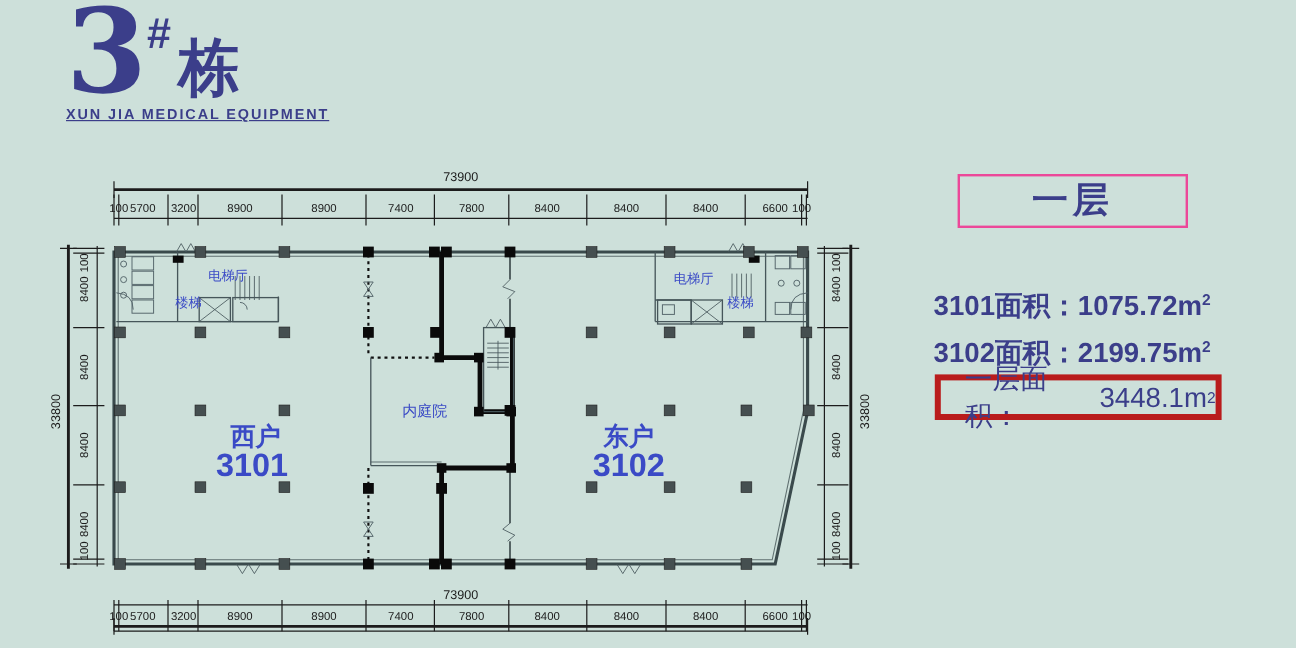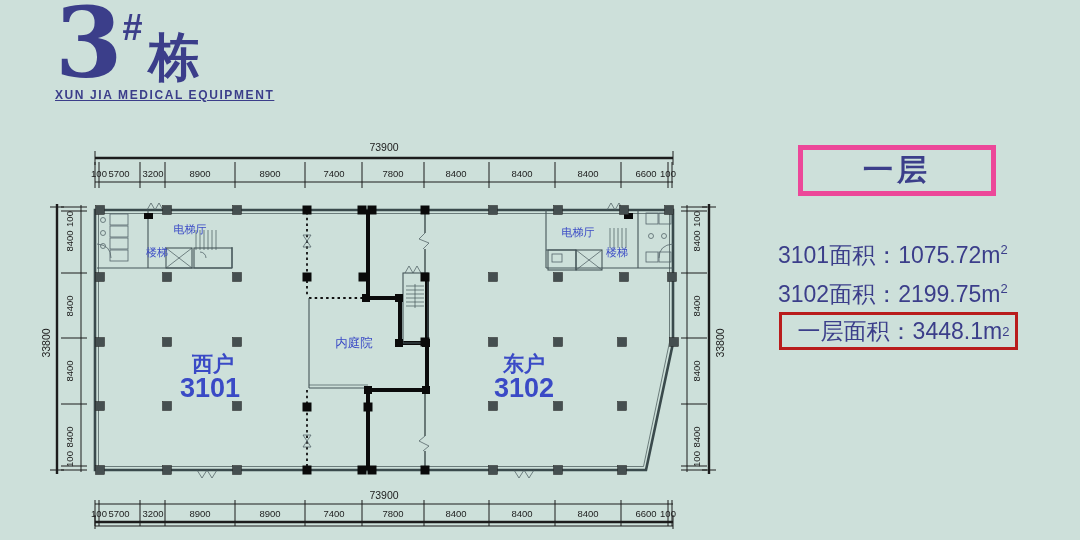--- a/index.html
+++ b/index.html
@@ -8,26 +8,26 @@
 
   
   .logo{position:absolute;left:55px;top:4px;color:#3b3e8a;}
   .logo-row{display:flex;align-items:flex-start;}
   .logo-num{font-family:"DejaVu Serif",serif;font-weight:bold;font-size:97px;line-height:0.82;letter-spacing:-2px;}
   .logo-hash{font-weight:bold;font-size:36px;line-height:1;margin-top:6px;margin-left:2px;}
   .logo-suffix{font-weight:bold;font-size:52px;line-height:1;margin-top:27px;margin-left:6px;}
   .logo-sub{font-size:12px;font-weight:bold;letter-spacing:1.6px;margin-top:4px;text-decoration:underline;}
 
   
-  .floor-box{position:absolute;left:798px;top:145px;width:188px;height:41px;border:5px solid #ec4899;
+  .floor-box{position:absolute;left:798px;top:145px;width:188px;height:41px;border:2px solid #ec4899;
     display:flex;align-items:flex-end;justify-content:center;color:#3b3e8a;font-size:30px;font-weight:bold;letter-spacing:4px;}
-  .area-lines{position:absolute;left:778px;top:233px;color:#3b3e8a;font-size:23px;line-height:34px;}
+  .area-lines{position:absolute;left:778px;top:233px;color:#3b3e8a;font-size:23px;line-height:34px;font-weight:bold;}
   .area-lines sup,.total-box sup{font-size:13px;}
-  .total-box{position:absolute;left:779px;top:312px;width:239px;height:38px;border:3px solid #b91c1c;
-    display:flex;align-items:center;padding-left:10px;color:#3b3e8a;font-size:23px;box-sizing:border-box;justify-content:center;}
+  .total-box{position:absolute;left:779px;top:312px;width:239px;height:38px;border:5px solid #b91c1c;
+    display:flex;align-items:center;padding-left:20px;color:#3b3e8a;font-size:23px;box-sizing:border-box;}
 
   
   svg text{font-family:"Liberation Sans",sans-serif;}
   .dim{font-size:9.5px;fill:#1c1c1c;text-anchor:middle;}
   .dimt{font-size:10.5px;fill:#1c1c1c;text-anchor:middle;}
   .lbl{fill:#3a4ac6;text-anchor:middle;}
   .lbl-s{font-size:11px;}
   .lbl-m{font-size:12.5px;}
   .unit-name{font-size:21px;font-weight:bold;}
   .unit-num{font-size:27px;font-weight:bold;}

